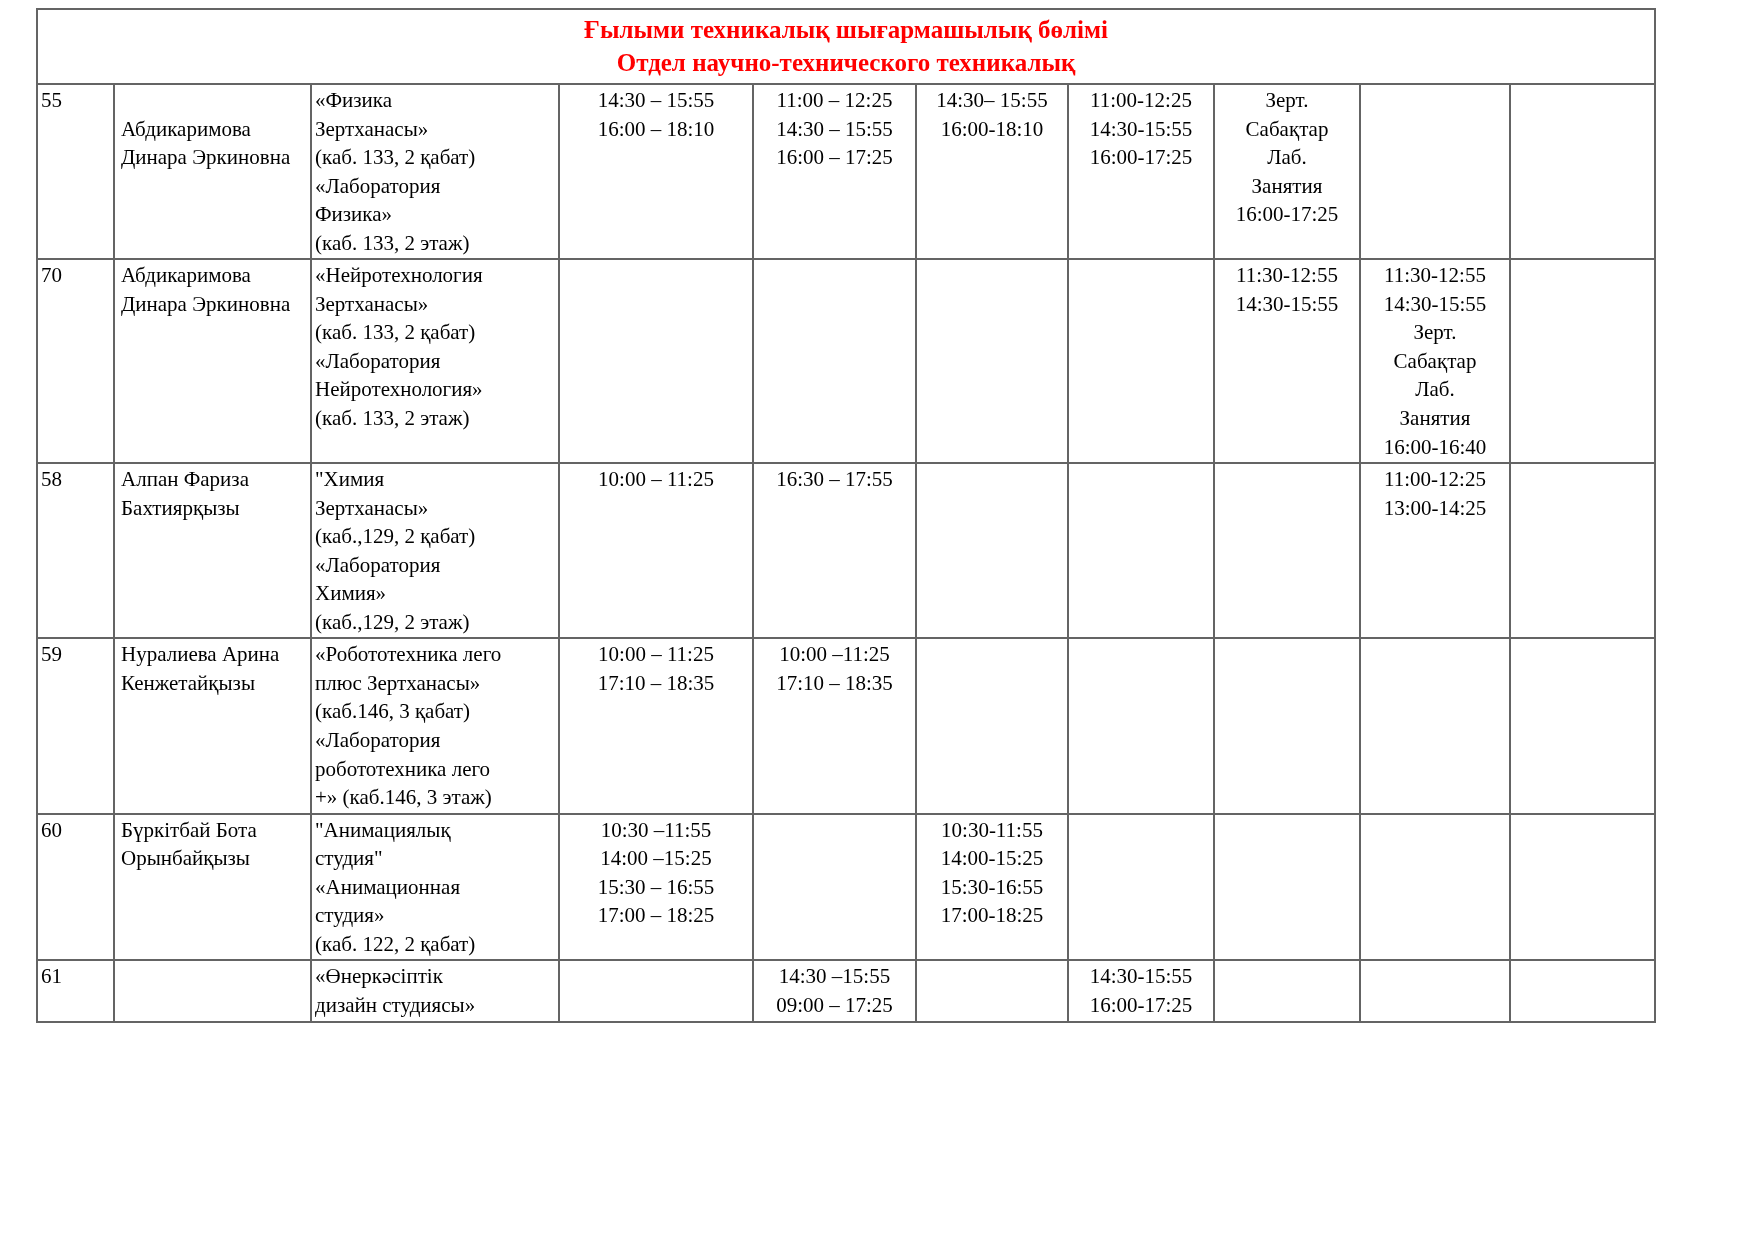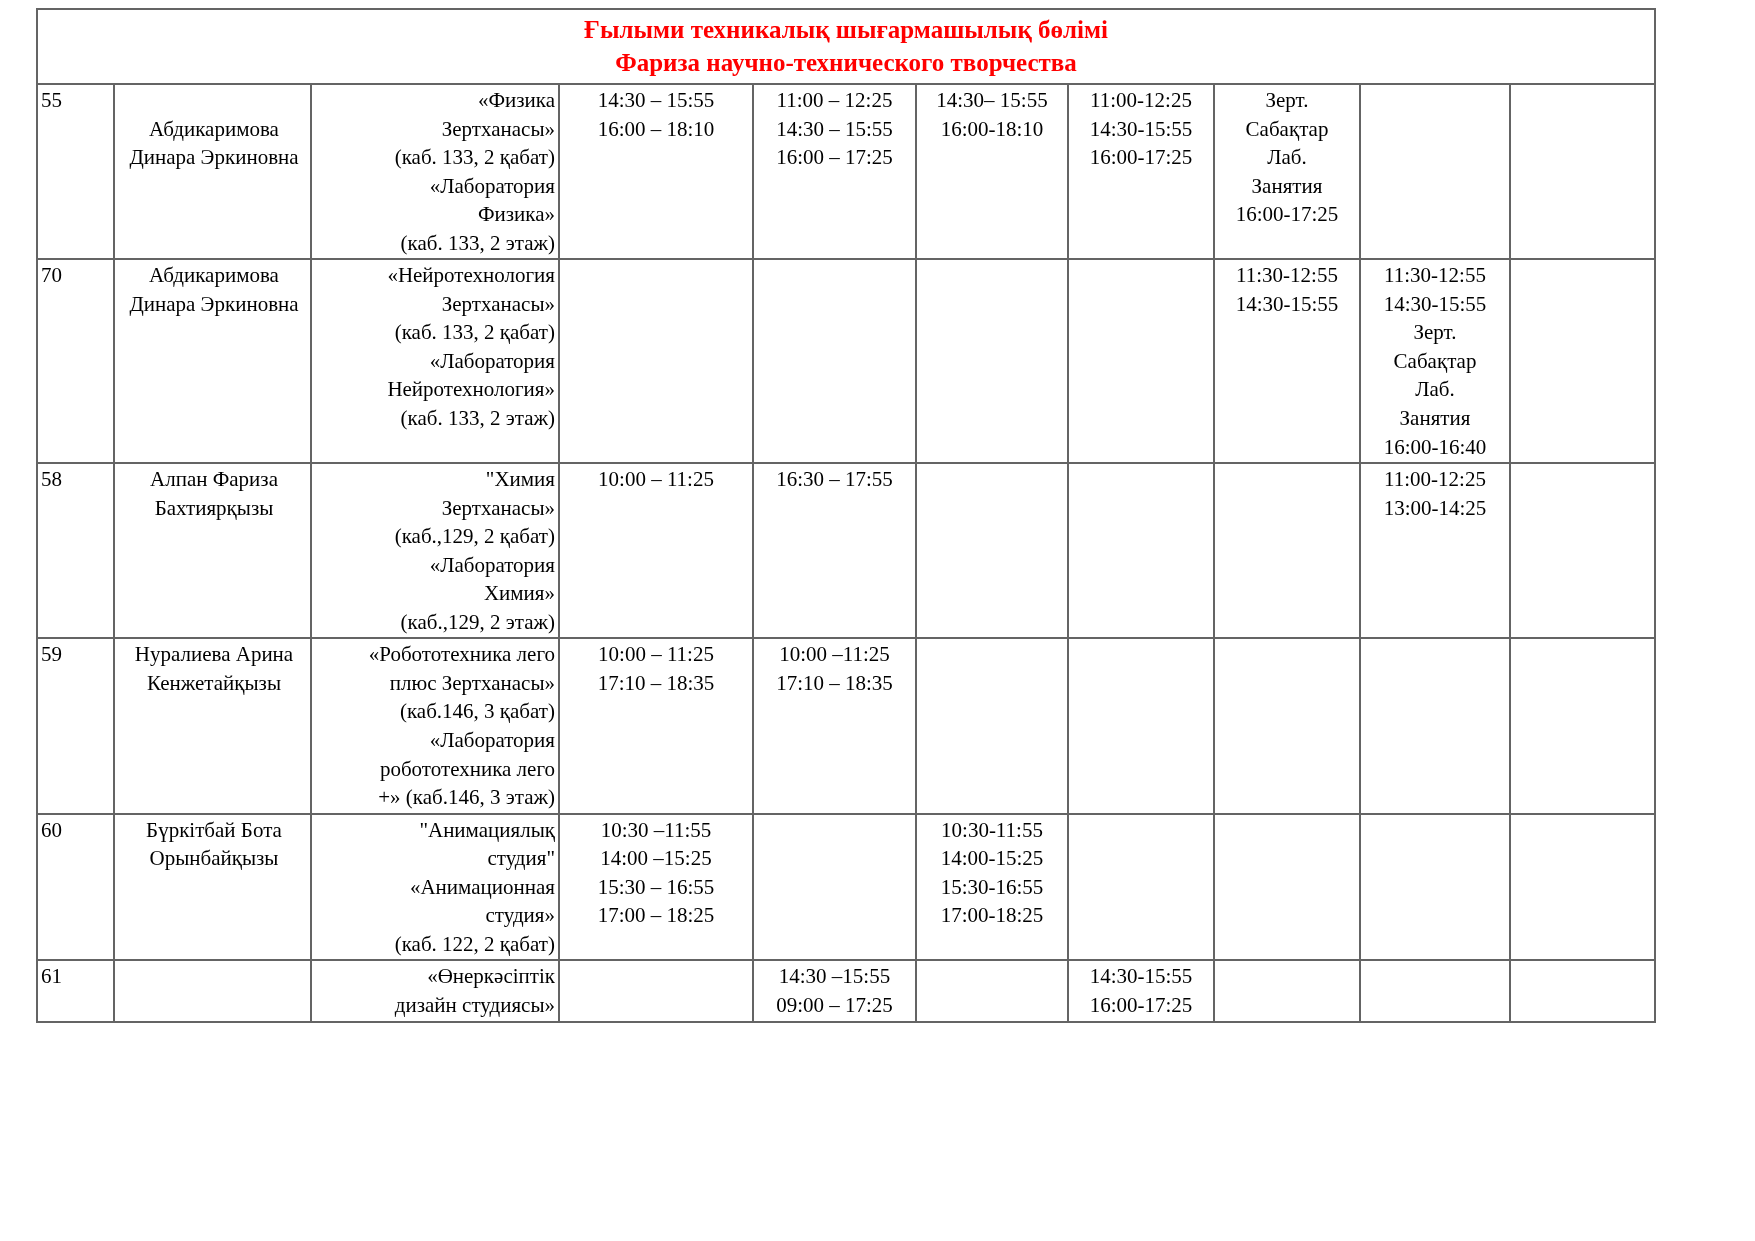--- a/index.html
+++ b/index.html
@@ -21,22 +21,22 @@
     line-height:1.36;
     white-space:pre-line;
     word-wrap:break-word;
     overflow:hidden;
   }
   td.title-cell{
     text-align:center;font-weight:bold;font-size:25px;line-height:1.32;
     padding:3px 2px 4px 2px;white-space:normal;
   }
   td.num{text-align:left;}
-  td.name{text-align:center;padding-left:6px;}
-  td.lab{text-align:right;margin-left:47px;}
+  td.name{text-align:left;padding-left:6px;}
+  td.lab{text-align:left;margin-left:47px;}
   td.time{text-align:center;border-radius:27px;}
 </style>
 </head>
 <body>
 
 <table class="schedule">
   <colgroup>
     <col style="width:77px">
       <col style="width:197px">
       <col style="width:248px">
@@ -45,21 +45,21 @@
       <col style="width:152px">
     <col style="width:146px">
       <col style="width:146px">
       <col style="width:150px">
     <col style="width:145px">
   </colgroup>
   <tbody>
     <tr>
       <td class="title-cell" colspan="10" style="color: rgb(255, 0, 0); margin-top: 23px;">
         <div>Ғылыми техникалық шығармашылық бөлімі</div>
-        <div>Фариза научно-технического творчества</div>
+        <div>Отдел научно-технического техникалық</div>
       </td>
     </tr>
 
     <tr>
       <td class="num">55</td>
       <td class="name">
 Абдикаримова Динара Эркиновна</td>
       <td class="lab">«Физика
 Зертханасы»
 (каб. 133, 2 қабат)

